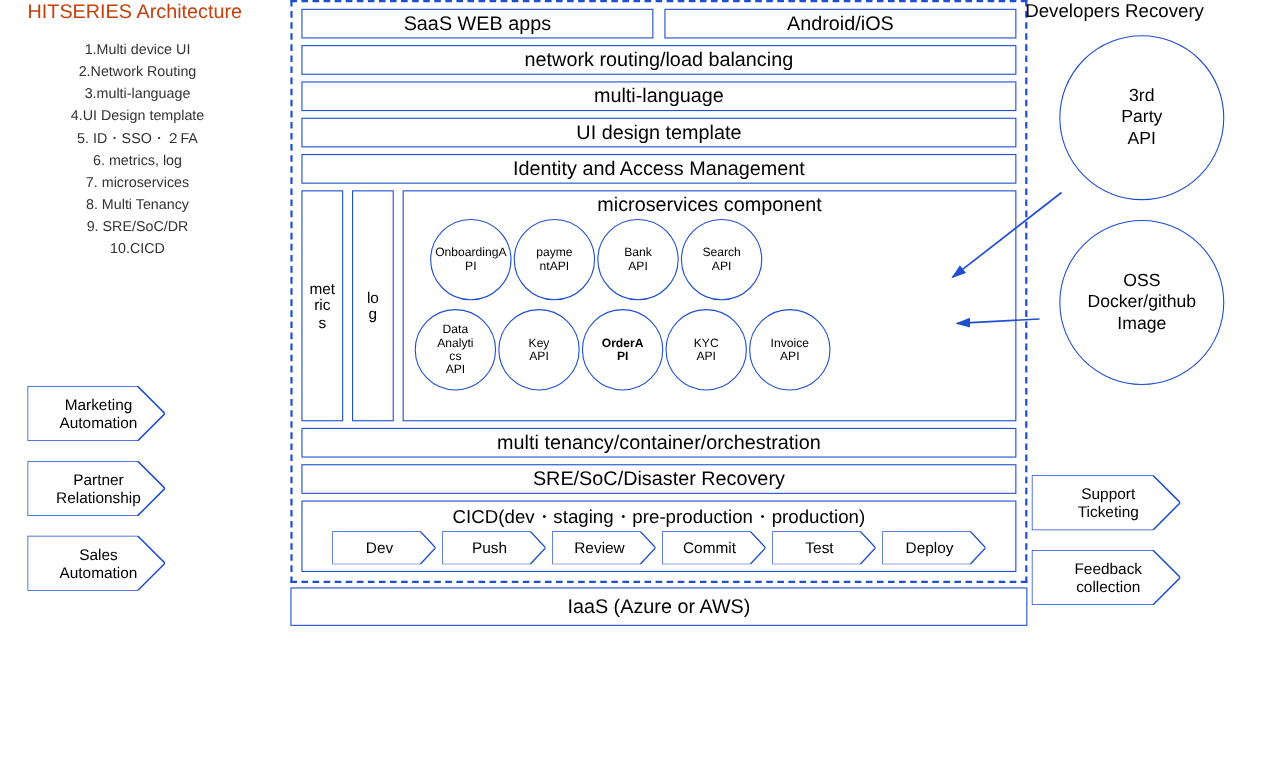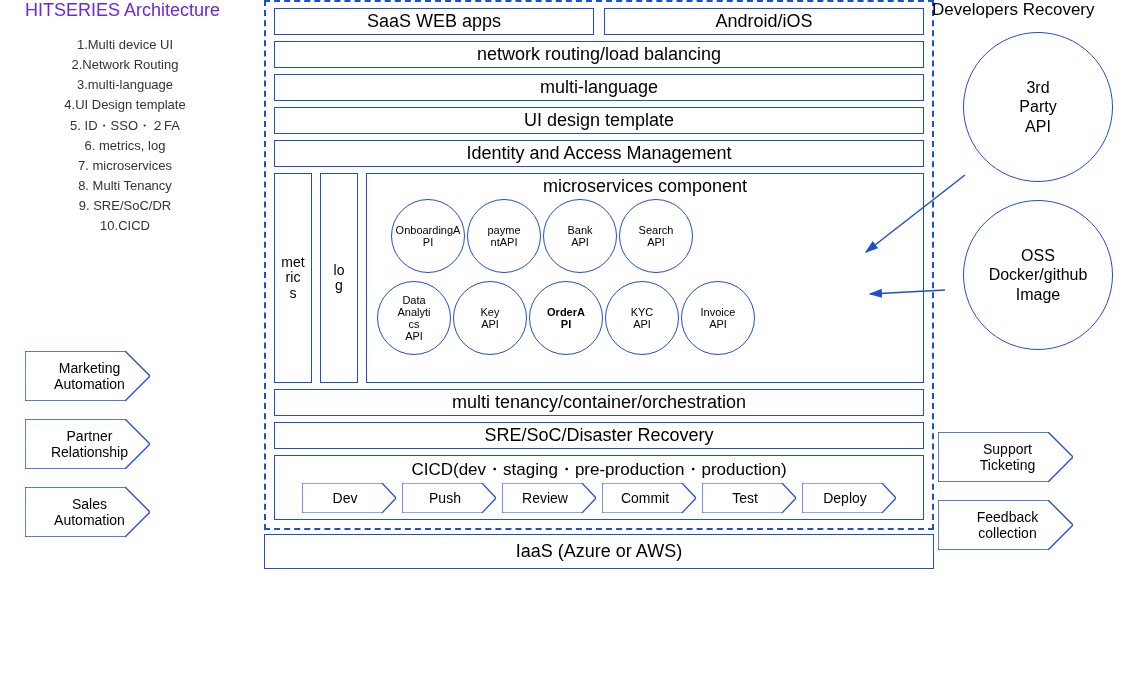--- a/index.html
+++ b/index.html
@@ -15,21 +15,21 @@
     background: #fff;
   }
   .left-col {
     position: absolute;
     left: 25px;
     top: 0;
     width: 200px;
   }
   .arch-title {
     font-size: 18px;
-    color: #6d28d9;
+    color: #c2410c;
     margin-bottom: 14px;
   }
   .arch-list {
     font-size: 13px;
     color: #333;
     line-height: 1.55;
     text-align: center;
   }
   .arch-list .item { }
   .pentagon-box {

